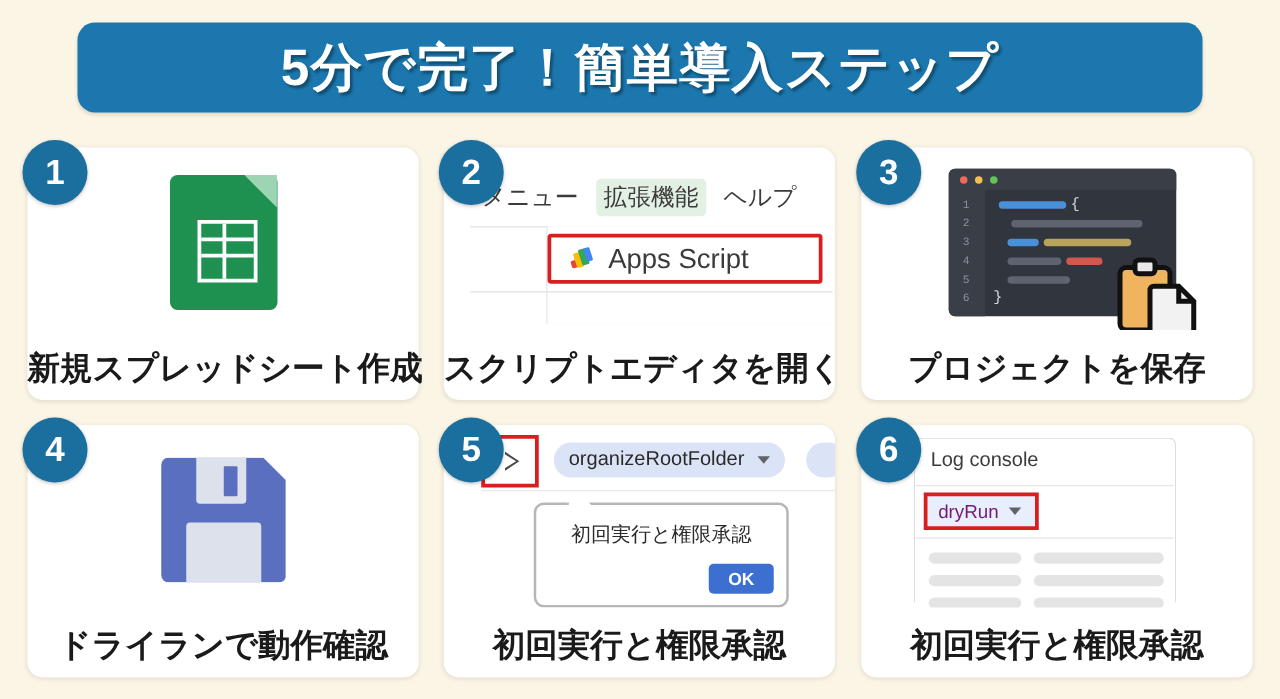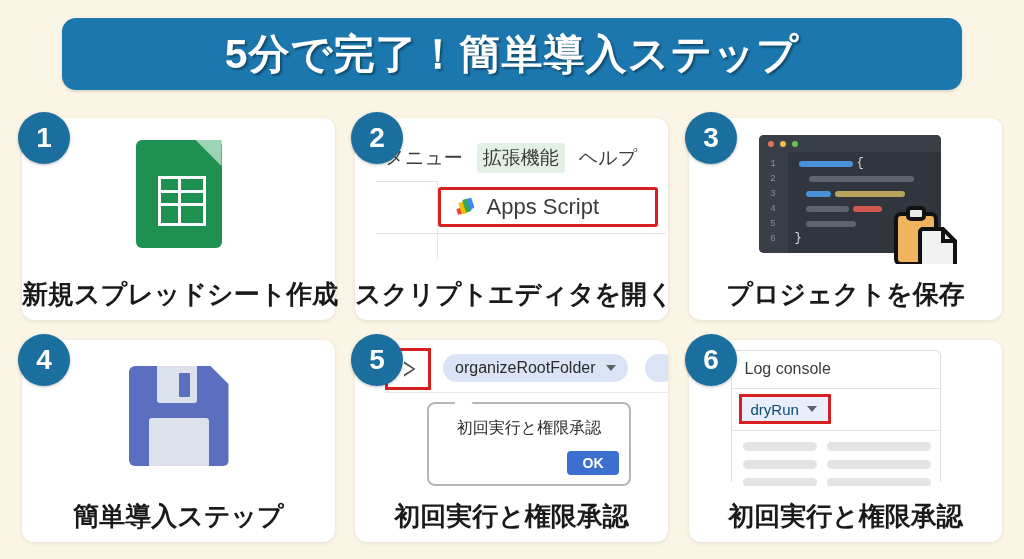--- a/index.html
+++ b/index.html
@@ -204,21 +204,21 @@
     position:absolute;left:14px;top:12px;font-size:16px;color:#3b3b3b;
   }
   .logline{position:absolute;left:0;width:208px;height:1px;background:#e6e6e6;}
   .logline.l1{top:40px;}
   .logline.l2{top:82px;}
   .drypill{
     position:absolute;left:8px;top:46px;width:92px;height:30px;
     border:3px solid #d81f1f;box-sizing:border-box;background:#e8eefb;
     display:flex;align-items:center;gap:8px;padding-left:9px;
   }
-  .drypill .txt{font-size:15px;color:#0c4a6e;}
+  .drypill .txt{font-size:15px;color:#701a75;}
   .skrow{position:absolute;height:9px;background:#e4e4e4;border-radius:5px;}
 </style>
 </head>
 <body>
 
 <div class="page">
 
   <div class="banner">
     <div class="banner-title">5分で完了！簡単導入ステップ</div>
   </div>
@@ -310,21 +310,21 @@
     <div class="card c4">
       <div class="badge">4</div>
       <div class="visual">
         <div class="floppy">
           <div class="base"></div>
           <div class="shutter"></div>
           <div class="slot"></div>
           <div class="label"></div>
         </div>
       </div>
-      <div class="caption">簡単導入ステップ</div>
+      <div class="caption">ドライランで動作確認</div>
     </div>
 
     <div class="card c5">
       <div class="badge">5</div>
       <div class="visual">
         <div class="runwrap">
           <div class="toolbar"></div>
           <div class="runbtn">
             <span class="tri hollow"></span>
           </div>

